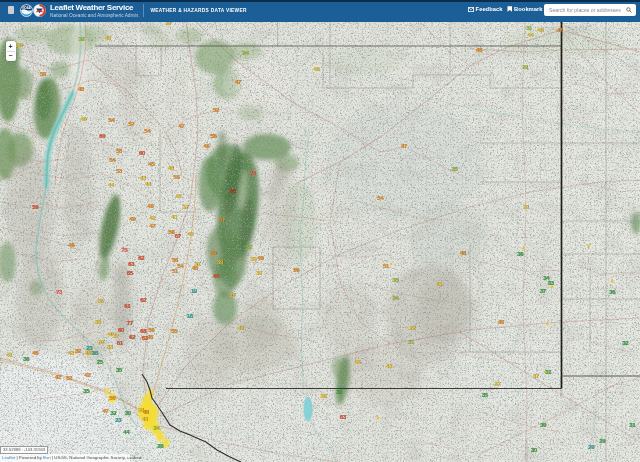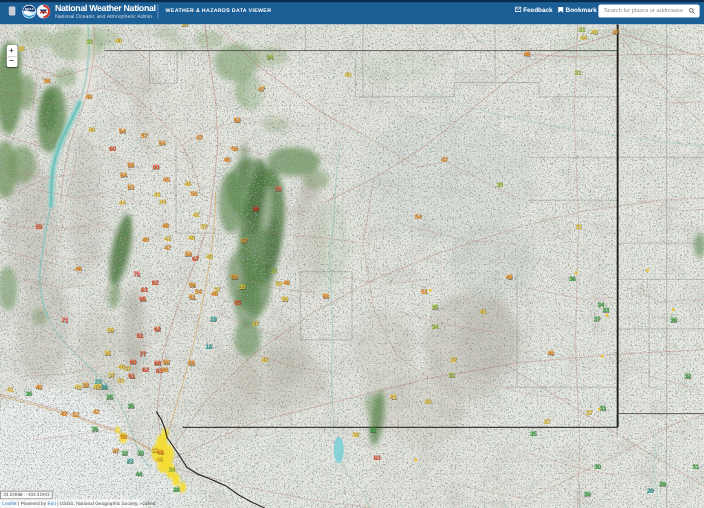--- a/index.html
+++ b/index.html
@@ -578,21 +578,21 @@
         <path d="M1.2,6.2 Q3.8,4.2 6.5,6.3 Q9.2,8.4 11.8,6.2 L11.4,8.6 Q6.5,12.4 1.7,8.6 z" fill="#f4f7fa"></path>
         <text x="6.6" y="4.9" font-size="2.8" fill="#fff" text-anchor="middle" font-weight="bold" font-family="Liberation Sans">NOAA</text>
       </svg>
   <svg id="nws" width="13" height="13">
         <circle cx="6.5" cy="6.5" r="6.3" fill="#eef2f6"></circle>
         <path d="M6.5,0.3 a6.2,6.2 0 0 1 0,12.4 z" fill="#cf3830"></path>
         <circle cx="6.5" cy="6.5" r="4.2" fill="#fdfdfd"></circle>
         <path d="M3.1,4.6 h6.8 l-3.4,4.6 z" fill="#1c3f6e"></path>
         <path d="M3.2,7.2 q3.3,-2.4 6.6,0 l-0.5,1.2 q-2.8,-2 -5.6,0 z" fill="#cf3830"></path>
       </svg>
-  <div id="t1">National Weather National</div>
+  <div id="t1">Leaflet Weather Service</div>
   <div id="t2">National Oceanic and Atmospheric Admin.</div>
   <div id="sep"></div>
   <div id="t3">WEATHER &amp; HAZARDS DATA VIEWER</div>
   <div class="hbtn" id="fb"><svg width="6" height="5" style="vertical-align:-0.5px">
           <rect x="0.4" y="0.4" width="5.2" height="4.2" fill="none" stroke="#fff" stroke-width="0.8"></rect>
           <path d="M0.4,0.6 L3,2.8 L5.6,0.6" fill="none" stroke="#fff" stroke-width="0.7"></path>
         </svg> Feedback</div>
   <div class="hbtn" id="bm"><svg width="5.5" height="6" style="vertical-align:-1px">
           <path d="M0.5,0.3 h4.5 v5.4 l-2.25,-1.6 l-2.25,1.6 z" fill="#fff"></path>
         </svg> Bookmark</div>

